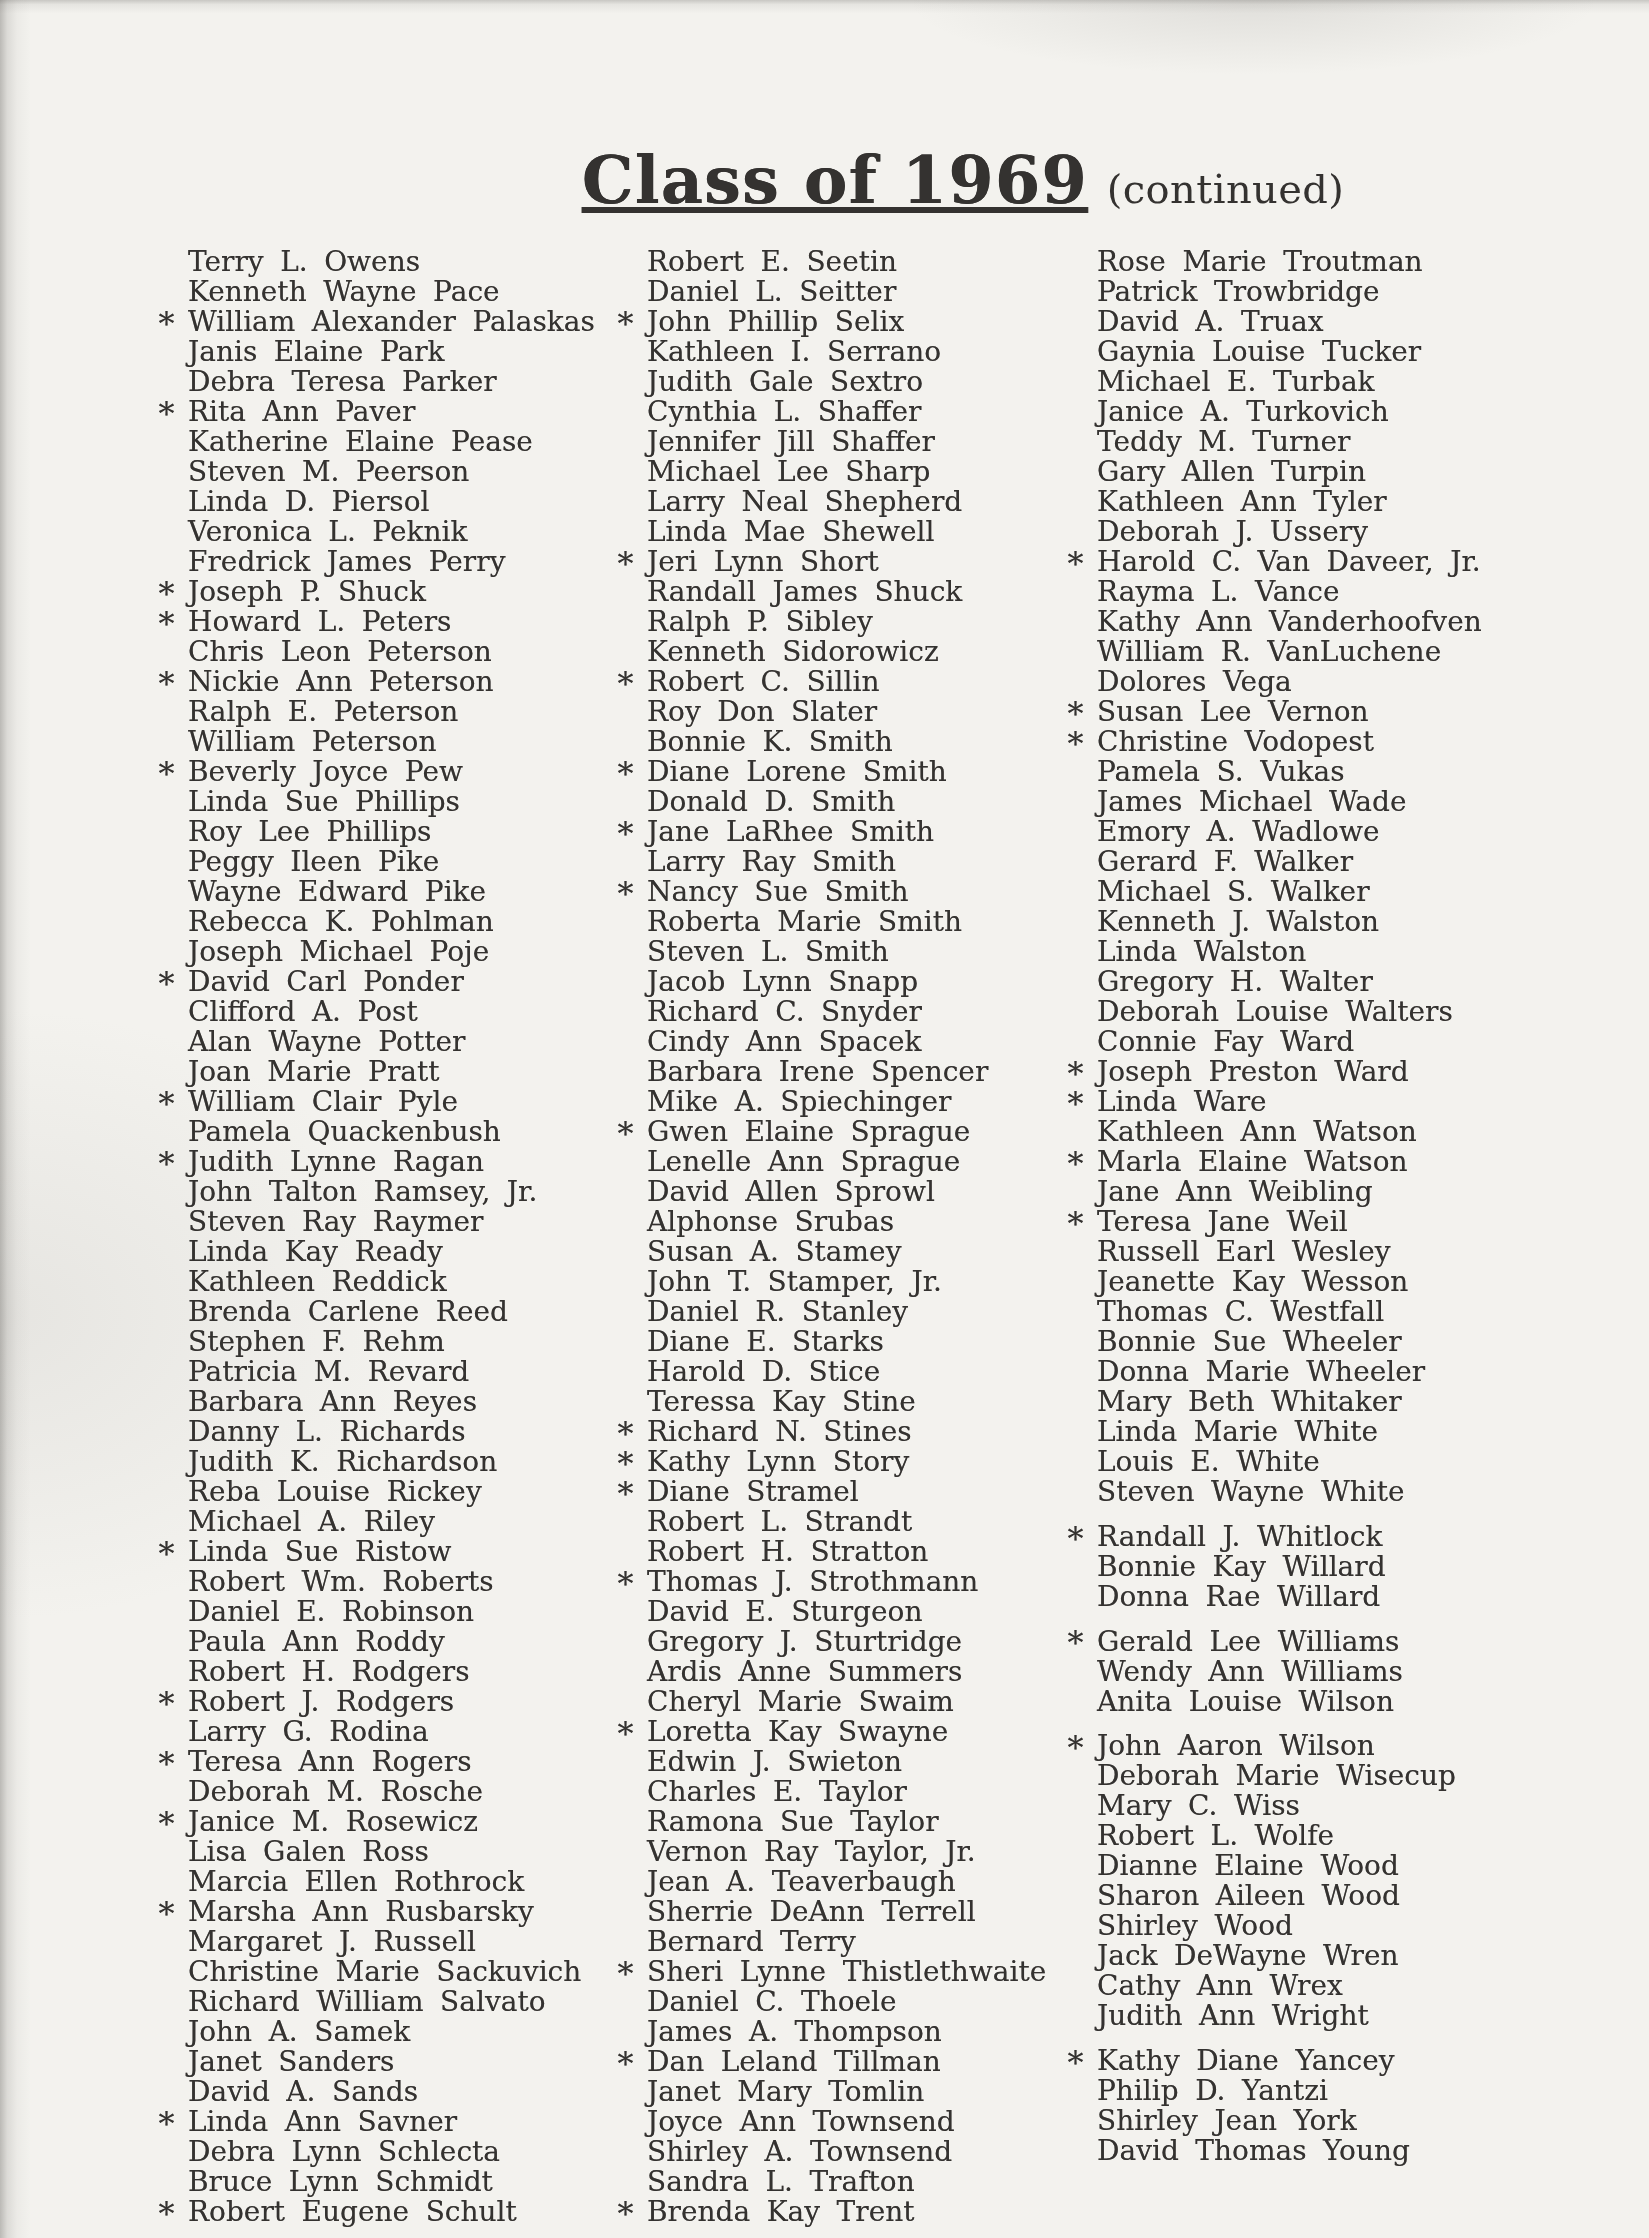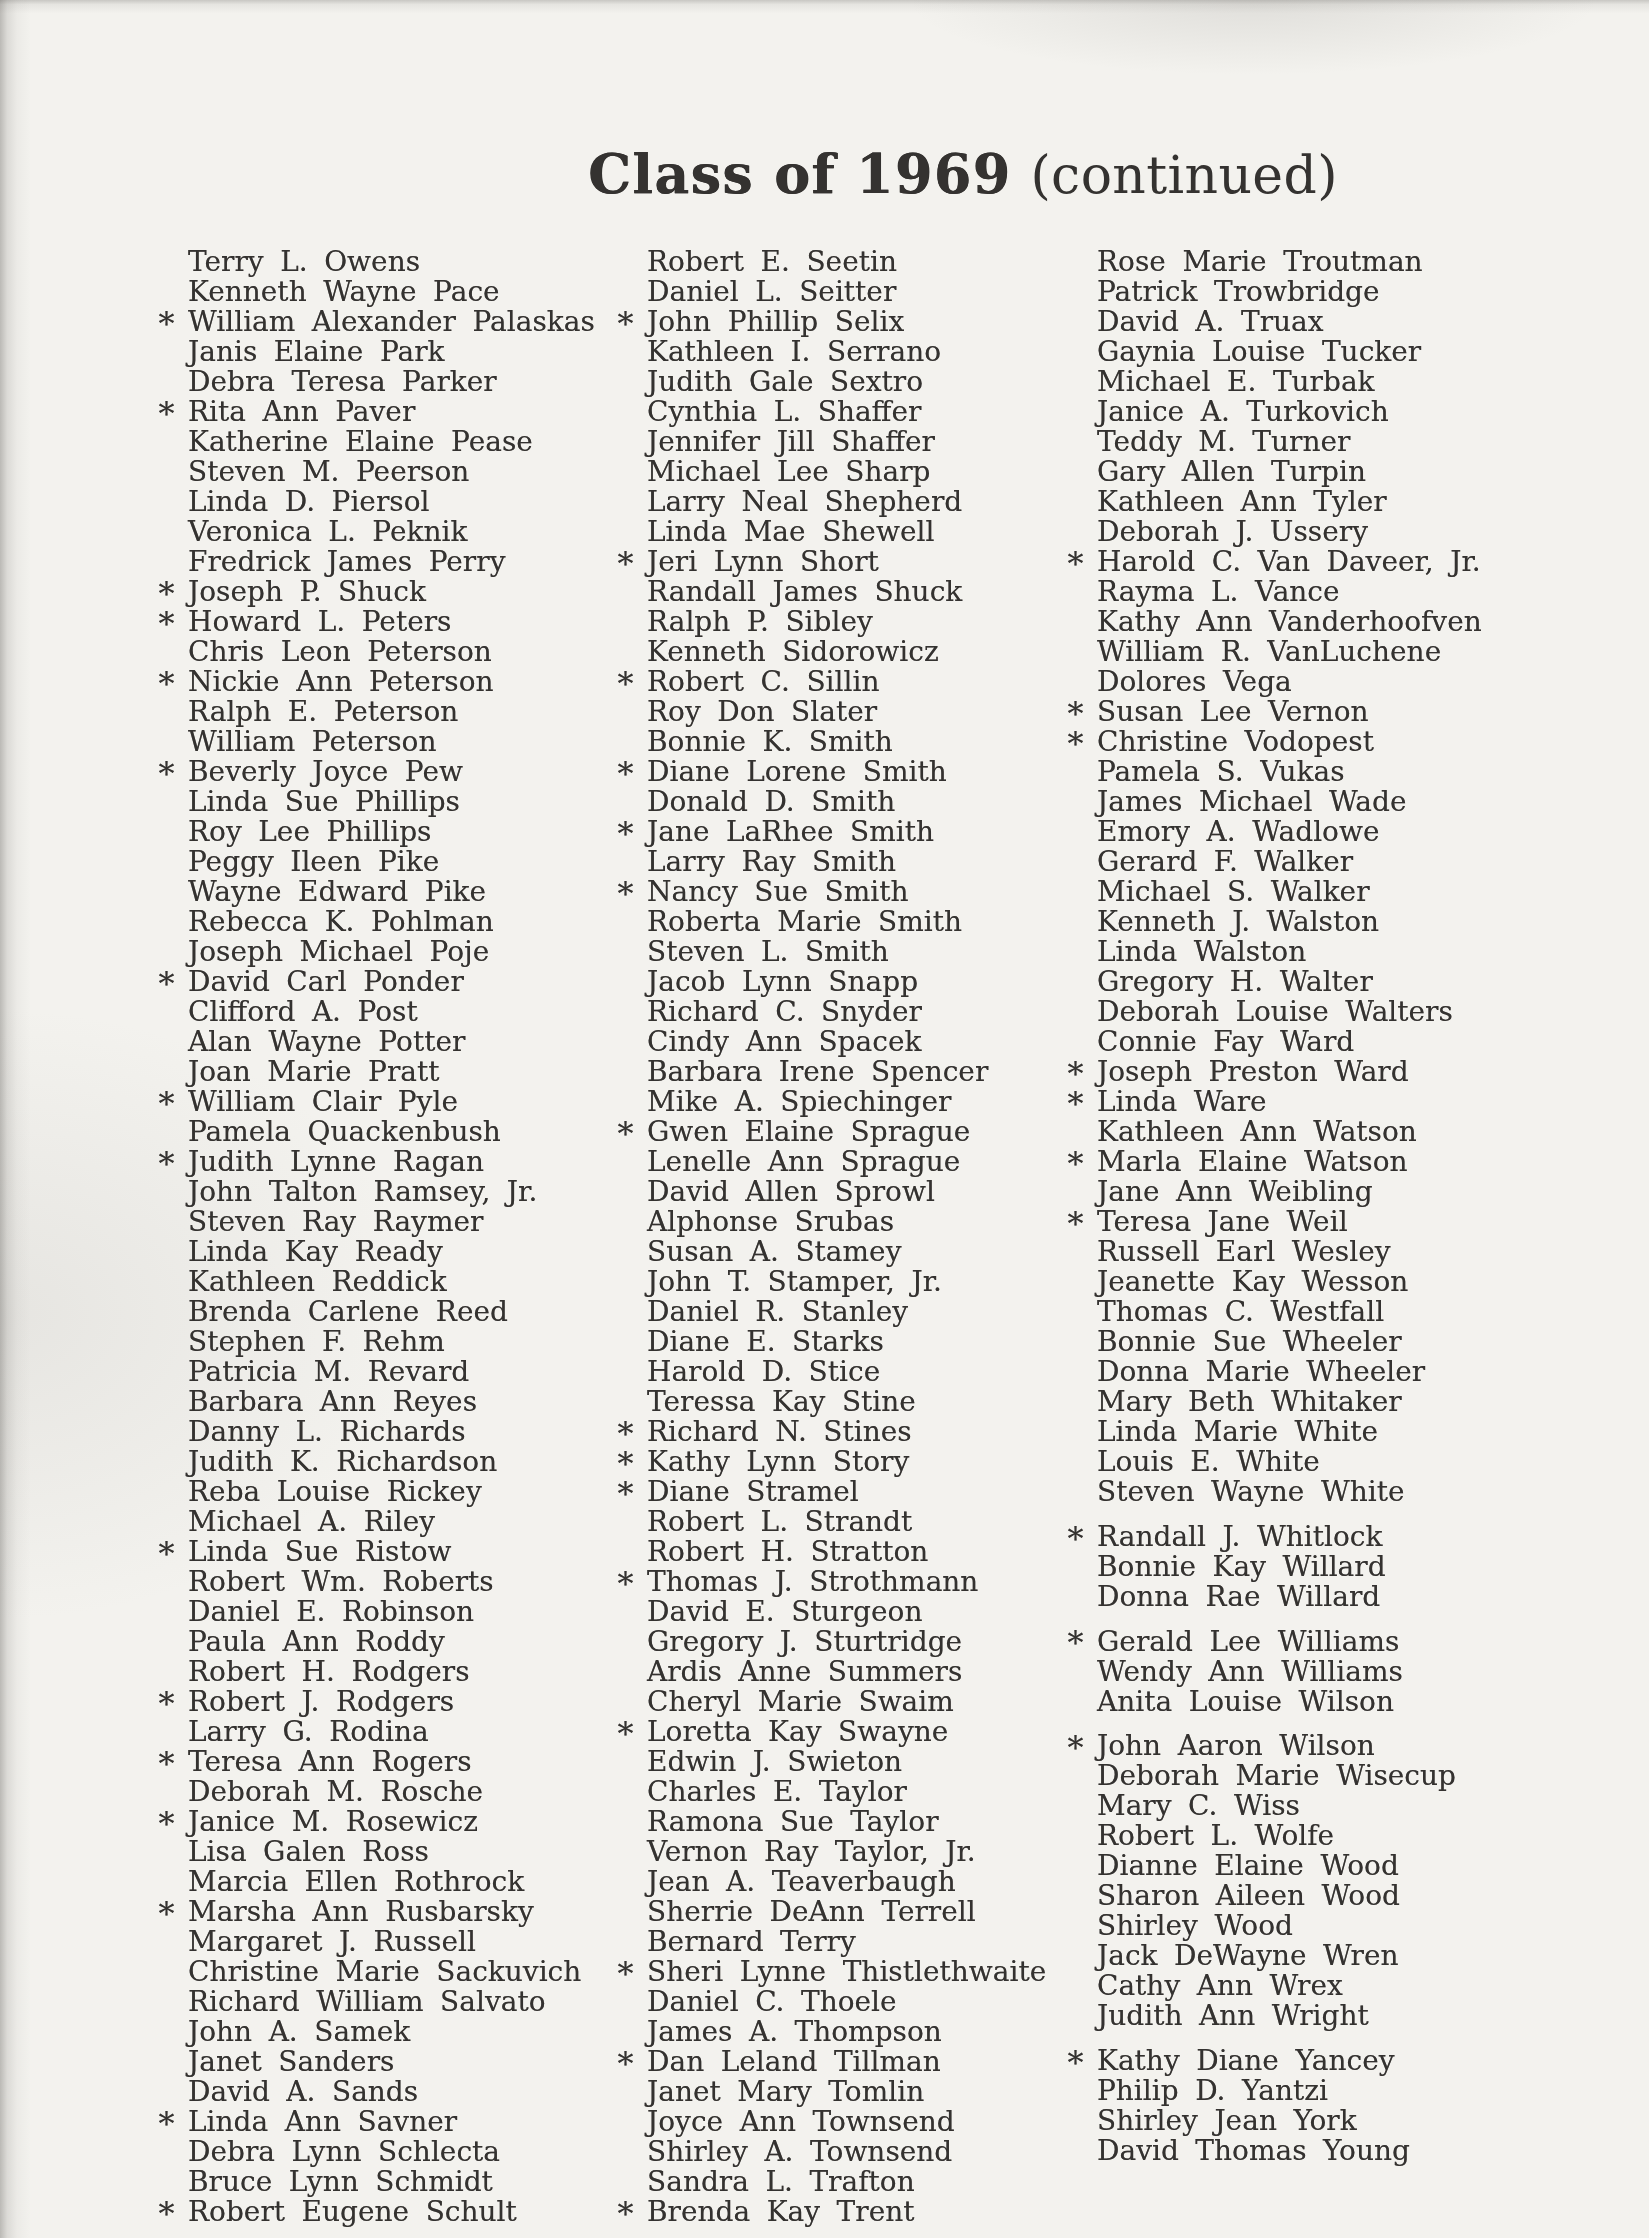--- a/index.html
+++ b/index.html
@@ -15,25 +15,26 @@
       radial-gradient(ellipse 493px 107px at 76% 0%, rgba(120,118,114,0.16), rgba(120,118,114,0) 70%),
       radial-gradient(ellipse 672px 493px at 0% 52%, rgba(185,183,179,0.22), rgba(185,183,179,0) 62%),
       radial-gradient(ellipse 672px 313px at 18% 100%, rgba(190,188,184,0.18), rgba(190,188,184,0) 60%),
       #f3f2ee;
   }
   .title-wrap{
     position:absolute;top:142px;left:276px;width:1374px;
     text-align:center;white-space:nowrap;
   }
   .bl{
-    font-size:54px;font-weight:bold;letter-spacing:1.3px;
+    font-size:65px;font-weight:bold;letter-spacing:1.3px;
     text-shadow:0.4px 0 0 currentColor;
+    text-decoration:underline;
   }
   .sufx{
-    font-size:52px;font-weight:normal;margin-left:19px;letter-spacing:0.4px;
+    font-size:40px;font-weight:normal;margin-left:19px;letter-spacing:0.4px;
   }
   .col{
     position:absolute;top:247px;
     font-size:28px;line-height:30px;
     white-space:nowrap;word-spacing:7.6px;
     text-shadow:0 0 0.4px rgba(52,50,48,0.55);
   }
   .col-1{left:162px;width:452px;}
   .col-2{left:621px;width:452px;}
   .col-3{left:1071px;width:515px;}

